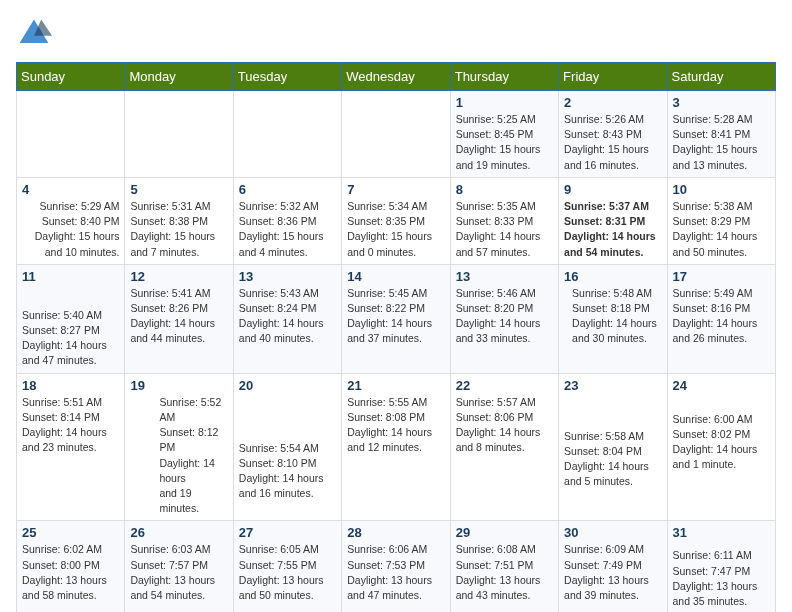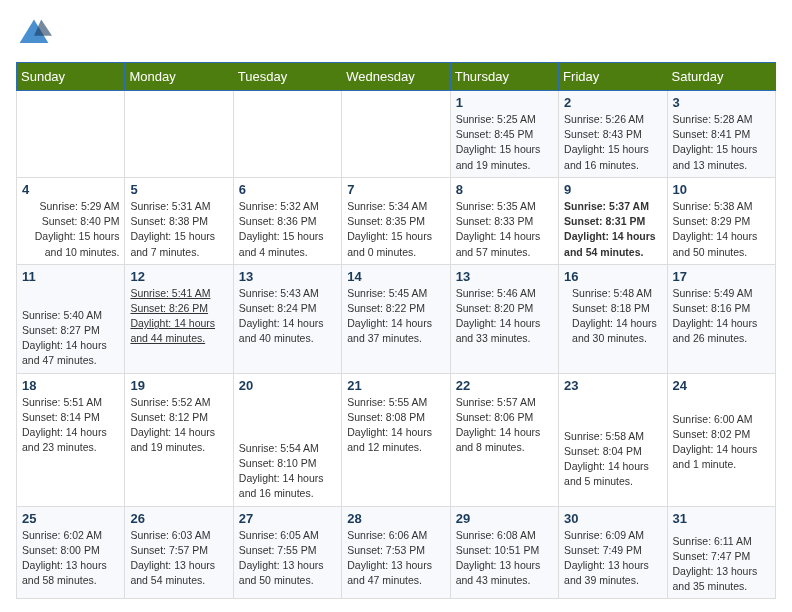--- a/index.html
+++ b/index.html
@@ -212,21 +212,21 @@
       <tr>
         <td>
           <span class="day-num">11</span>
           <div class="day-info" style="white-space: pre-line; margin-top: 24px;">Sunrise: 5:40 AM
 Sunset: 8:27 PM
 Daylight: 14 hours
 and 47 minutes.</div>
         </td>
         <td>
           <span class="day-num">12</span>
-          <div class="day-info" style="white-space: pre-line; text-decoration: underline;">Sunrise: 5:41 AM
+          <div class="day-info" style="white-space: pre-line;">Sunrise: 5:41 AM
 Sunset: 8:26 PM
 Daylight: 14 hours
 and 44 minutes.</div>
         </td>
         <td>
           <span class="day-num">13</span>
           <div class="day-info" style="white-space: pre-line;">Sunrise: 5:43 AM
 Sunset: 8:24 PM
 Daylight: 14 hours
 and 40 minutes.</div>
@@ -263,21 +263,21 @@
       <tr>
         <td>
           <span class="day-num">18</span>
           <div class="day-info" style="white-space: pre-line;">Sunrise: 5:51 AM
 Sunset: 8:14 PM
 Daylight: 14 hours
 and 23 minutes.</div>
         </td>
         <td>
           <span class="day-num">19</span>
-          <div class="day-info" style="white-space: pre-line;">Sunrise: 5:52 AM
+          <div class="day-info" style="white-space: pre-line; margin-left: 29px;">Sunrise: 5:52 AM
 Sunset: 8:12 PM
 Daylight: 14 hours
 and 19 minutes.</div>
         </td>
         <td>
           <span class="day-num">20</span>
           <div class="day-info" style="white-space: pre-line; margin-top: 48px;">Sunrise: 5:54 AM
 Sunset: 8:10 PM
 Daylight: 14 hours
 and 16 minutes.</div>
@@ -336,21 +336,21 @@
         <td>
           <span class="day-num">28</span>
           <div class="day-info" style="white-space: pre-line;">Sunrise: 6:06 AM
 Sunset: 7:53 PM
 Daylight: 13 hours
 and 47 minutes.</div>
         </td>
         <td>
           <span class="day-num">29</span>
           <div class="day-info" style="white-space: pre-line;">Sunrise: 6:08 AM
-Sunset: 10:51 PM
+Sunset: 7:51 PM
 Daylight: 13 hours
 and 43 minutes.</div>
         </td>
         <td>
           <span class="day-num">30</span>
           <div class="day-info" style="white-space: pre-line;">Sunrise: 6:09 AM
 Sunset: 7:49 PM
 Daylight: 13 hours
 and 39 minutes.</div>
         </td>

